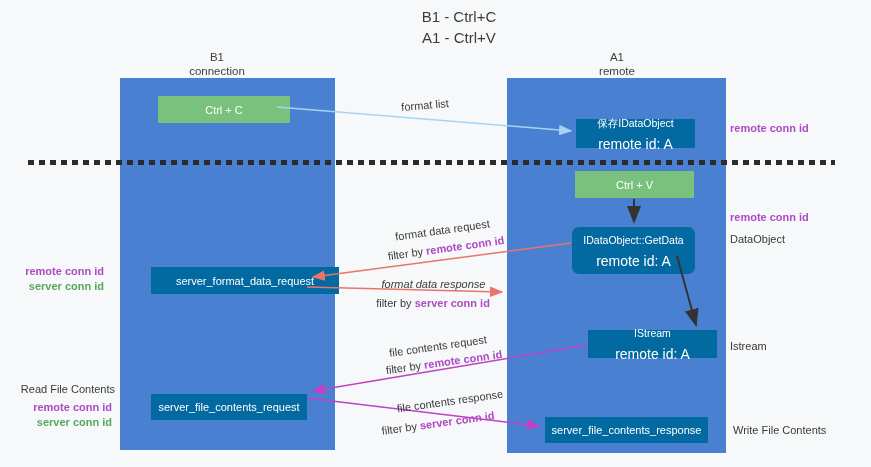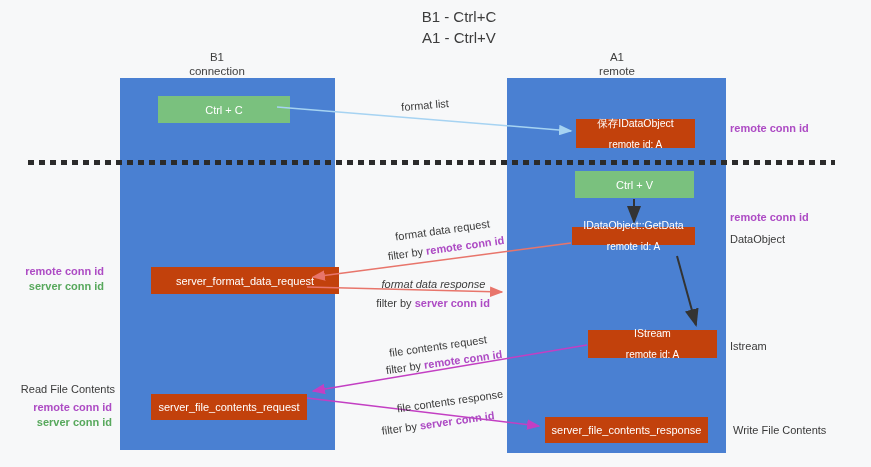--- a/index.html
+++ b/index.html
@@ -4,22 +4,22 @@
 <style>
   html,body{margin:0;padding:0;background:#f7f8f9;font-family:"Liberation Sans",sans-serif;}
   .stage{position:relative;width:871px;height:467px;background:#f7f8f9;overflow:hidden;}
   .title{position:absolute;left:0;top:6px;width:854px;text-align:center;font-size:15px;line-height:21px;color:#3c3c3c;padding-left:32px;}
   .lane-header{position:absolute;width:120px;text-align:center;font-size:11.5px;line-height:14px;color:#3f3f3f;}
   .lane{position:absolute;background:#4a80d2;z-index:1;}
   .dashed-line{position:absolute;left:28px;top:160px;width:807px;height:5px;z-index:2;
     background-image:repeating-linear-gradient(90deg,#2b2b2b 0,#2b2b2b 6px,transparent 6px,transparent 11px);}
   .box{position:absolute;z-index:3;color:#ffffff;display:flex;flex-direction:column;align-items:center;justify-content:center;text-align:center;font-size:11px;white-space:nowrap;}
   .box.green{background:#7ac17e;}
-  .box.orange{background:#c2410c;gap:8px;}
-  .box .l2{font-size:10px;line-height:13px;}
+  .box.orange{background:#0369a1;gap:8px;}
+  .box .l2{font-size:14px;line-height:13px;}
   .box .l1{font-size:10.5px;line-height:13px;}
   .box.single{font-size:11px;}
   .arrows{position:absolute;left:0;top:0;z-index:4;pointer-events:none;}
   .flow-label{position:absolute;z-index:5;font-size:11px;color:#3c3c3c;white-space:nowrap;text-align:center;}
   .tilt{transform:rotate(-8deg);transform-origin:center center;}
   .tilt5{transform:rotate(-5deg);transform-origin:center center;}
   .hl-purple{color:#ad4bc4;font-weight:bold;}
   .side-label{position:absolute;z-index:5;font-size:11px;white-space:nowrap;}
   .side-label.purple{color:#ad4bc4;font-weight:bold;}
   .side-label.green{color:#57a85c;font-weight:bold;}
@@ -56,21 +56,21 @@
 
   <div class="box orange" style="left:576px;top:119px;width:119px;height:29px;">
     <span class="l1">保存IDataObject</span>
     <span class="l2">remote id: A</span>
   </div>
 
   <div class="box green single" style="left:575px;top:171px;width:119px;height:27px;">
     <span>Ctrl + V</span>
   </div>
 
-  <div class="box orange" style="left:572px;top:227px;width:123px;height:18px;">
+  <div class="box orange" style="left:572px;top:227px;width:123px;height:47px;border-radius:7px;">
     <span class="l1">IDataObject::GetData</span>
     <span class="l2">remote id: A</span>
   </div>
 
   <div class="box orange single" style="left:151px;top:267px;width:188px;height:27px;">
     <span>server_format_data_request</span>
   </div>
 
 
   <div class="box orange" style="left:588px;top:330px;width:129px;height:28px;">

